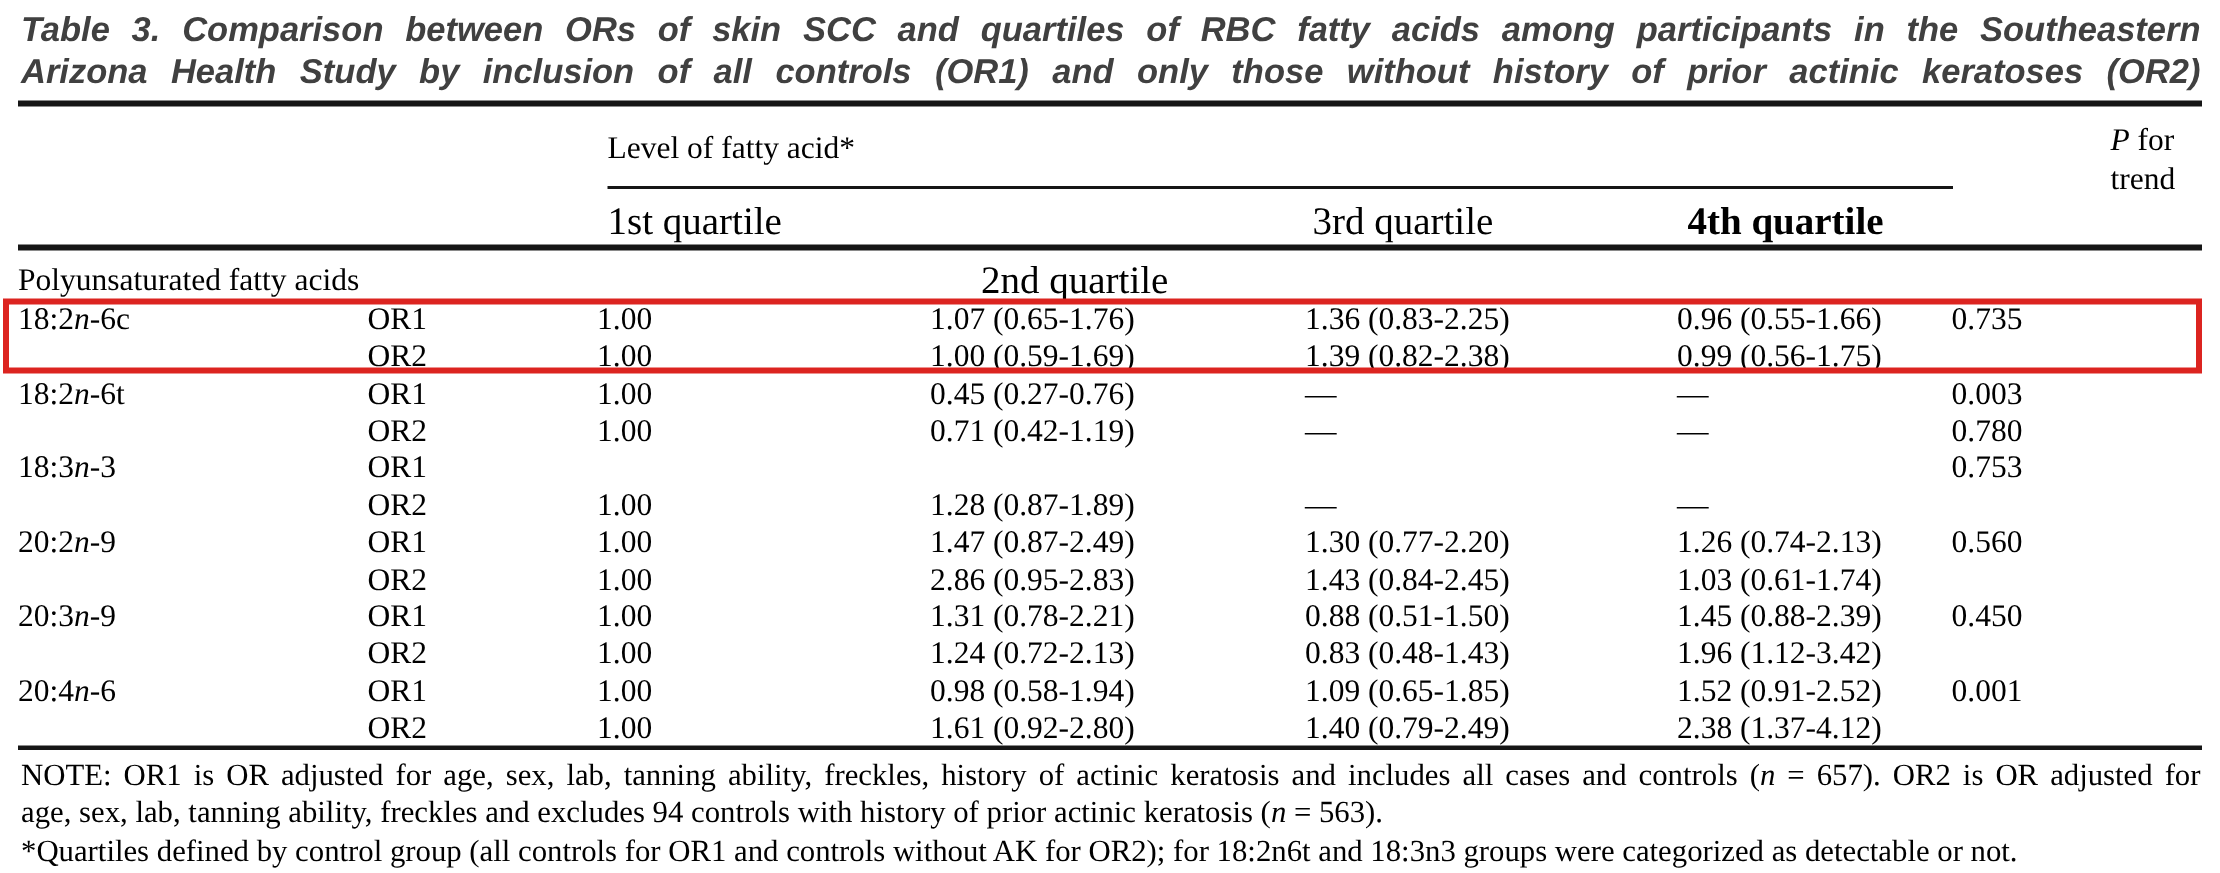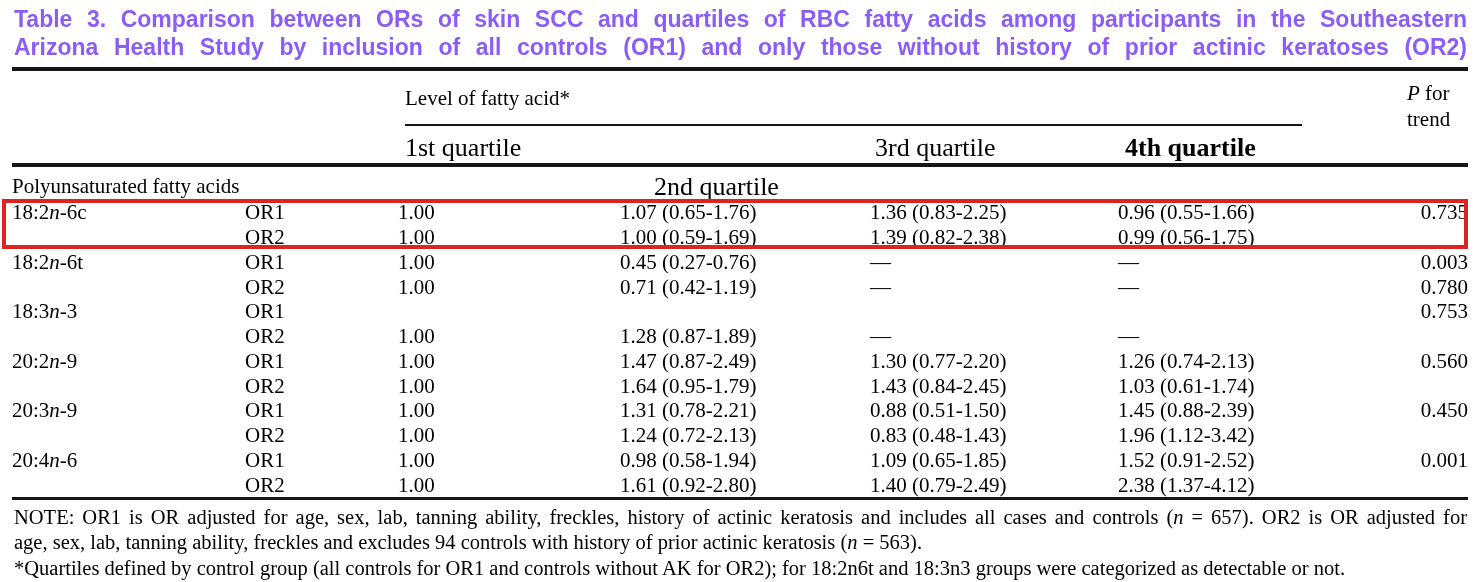--- a/index.html
+++ b/index.html
@@ -12,21 +12,22 @@
     font-family: "Liberation Serif", serif;
     overflow: hidden;
   }
   .title {
     position: absolute;
     left: 14px; top: 5px; width: 1453px;
     font-family: "Liberation Sans", sans-serif;
     font-weight: 700;
     font-size: 23px;
     line-height: 28px;
-    color: #8b5cf6;
+    color: #404040;
+    font-style: italic;
   }
   .title-line { text-align: justify; text-align-last: justify; white-space: nowrap0; }
   .rule { position: absolute; background: #161616; }
   .rule-top    { left: 12px; top: 67px;  width: 1456px; height: 4px; }
   .rule-mid    { left: 12px; top: 163px; width: 1456px; height: 4px; }
   .rule-bottom { left: 12px; top: 497px; width: 1456px; height: 3px; }
   .level-label {
     position: absolute; left: 405px; top: 86px;
     font-size: 21px;
   }
@@ -50,21 +51,21 @@
     vertical-align: middle; white-space: nowrap; overflow: visible;
   }
   tr.section-row { height: 30px; }
   tr.section-row td { vertical-align: bottom; padding-bottom: 3px; }
   tr.data-row { height: 24.75px; }
   td.c-or { padding-left: 8px; }
   td.c-q1 { padding-left: 7px; }
   td.c-q2 { padding-left: 5px; }
   td.c-q3 { padding-left: 5px; }
   td.c-q4 { padding-left: 7px; }
-  td.c-p  { text-align: right; padding-right: 5px; }
+  td.c-p  { text-align: left; padding-right: 5px; }
   .highlight-box {
     position: absolute;
     left: 2px; top: 199px; width: 1466px; height: 50px;
     border: 4px solid #dc2420;
     box-sizing: border-box;
     pointer-events: none;
   }
   .notes {
     position: absolute; left: 14px; top: 505px; width: 1453px;
     font-size: 20.5px; line-height: 25.3px;
@@ -173,21 +174,21 @@
         <td class="c-q1">1.00</td>
         <td class="c-q2">1.47 (0.87-2.49)</td>
         <td class="c-q3">1.30 (0.77-2.20)</td>
         <td class="c-q4">1.26 (0.74-2.13)</td>
         <td class="c-p">0.560</td>
       </tr>
       <tr class="data-row">
         <td class="c-acid"></td>
         <td class="c-or">OR2</td>
         <td class="c-q1">1.00</td>
-        <td class="c-q2">1.64 (0.95-1.79)</td>
+        <td class="c-q2">2.86 (0.95-2.83)</td>
         <td class="c-q3">1.43 (0.84-2.45)</td>
         <td class="c-q4">1.03 (0.61-1.74)</td>
         <td class="c-p"></td>
       </tr>
       <tr class="data-row">
         <td class="c-acid"><span>20:3</span><span class="it">n</span><span>-9</span></td>
         <td class="c-or">OR1</td>
         <td class="c-q1">1.00</td>
         <td class="c-q2">1.31 (0.78-2.21)</td>
         <td class="c-q3">0.88 (0.51-1.50)</td>

